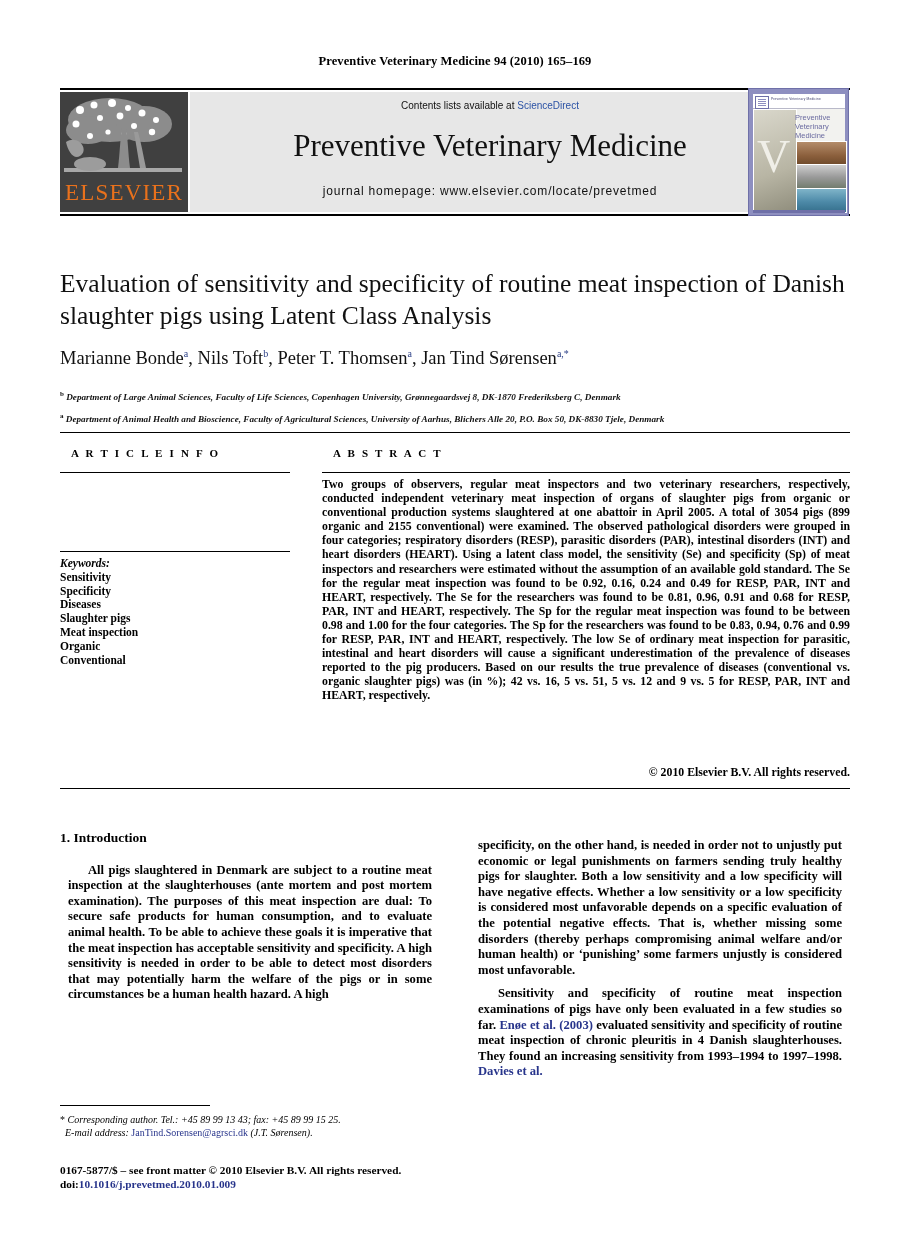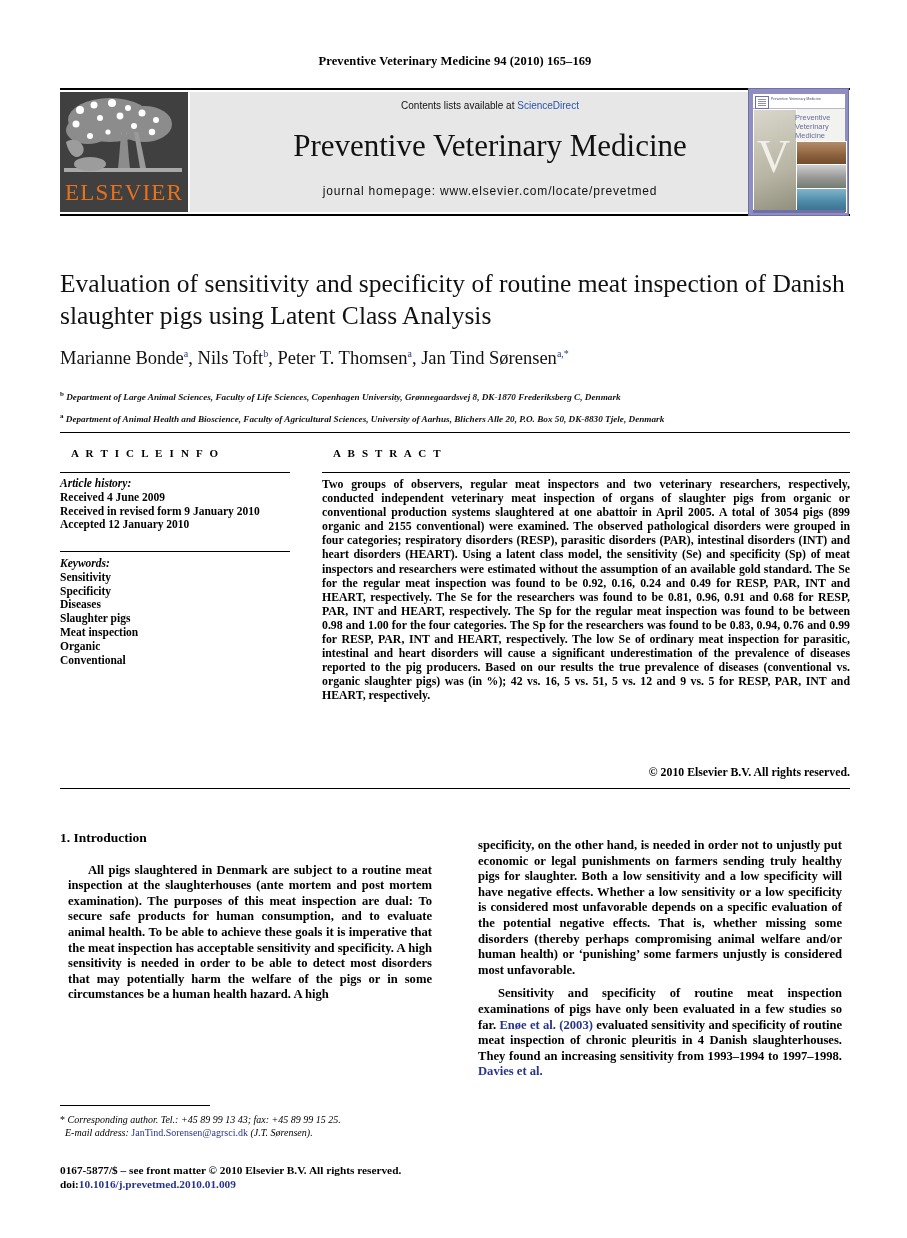--- a/index.html
+++ b/index.html
@@ -450,26 +450,20 @@
 
   <div class="rule-full" id="rule-info-top"></div>
 
   <div class="secthead" id="art-info-head">A R T I C L E  I N F O</div>
   <div class="secthead" id="abs-head">A B S T R A C T</div>
 
   <div class="rule-left" id="rule-hist-top"></div>
   <div class="rule-right" id="rule-abs-top"></div>
   <div class="rule-left" id="rule-kw-top"></div>
 
-  <div class="hist">
-    <div class="lbl">Article history:</div>
-    <div>Received 4 June 2009</div>
-    <div>Received in revised form 9 January 2010</div>
-    <div>Accepted 12 January 2010</div>
-  </div>
 
   <div class="kw">
     <div class="lbl">Keywords:</div>
     <div>Sensitivity</div>
     <div>Specificity</div>
     <div>Diseases</div>
     <div>Slaughter pigs</div>
     <div>Meat inspection</div>
     <div>Organic</div>
     <div>Conventional</div>

